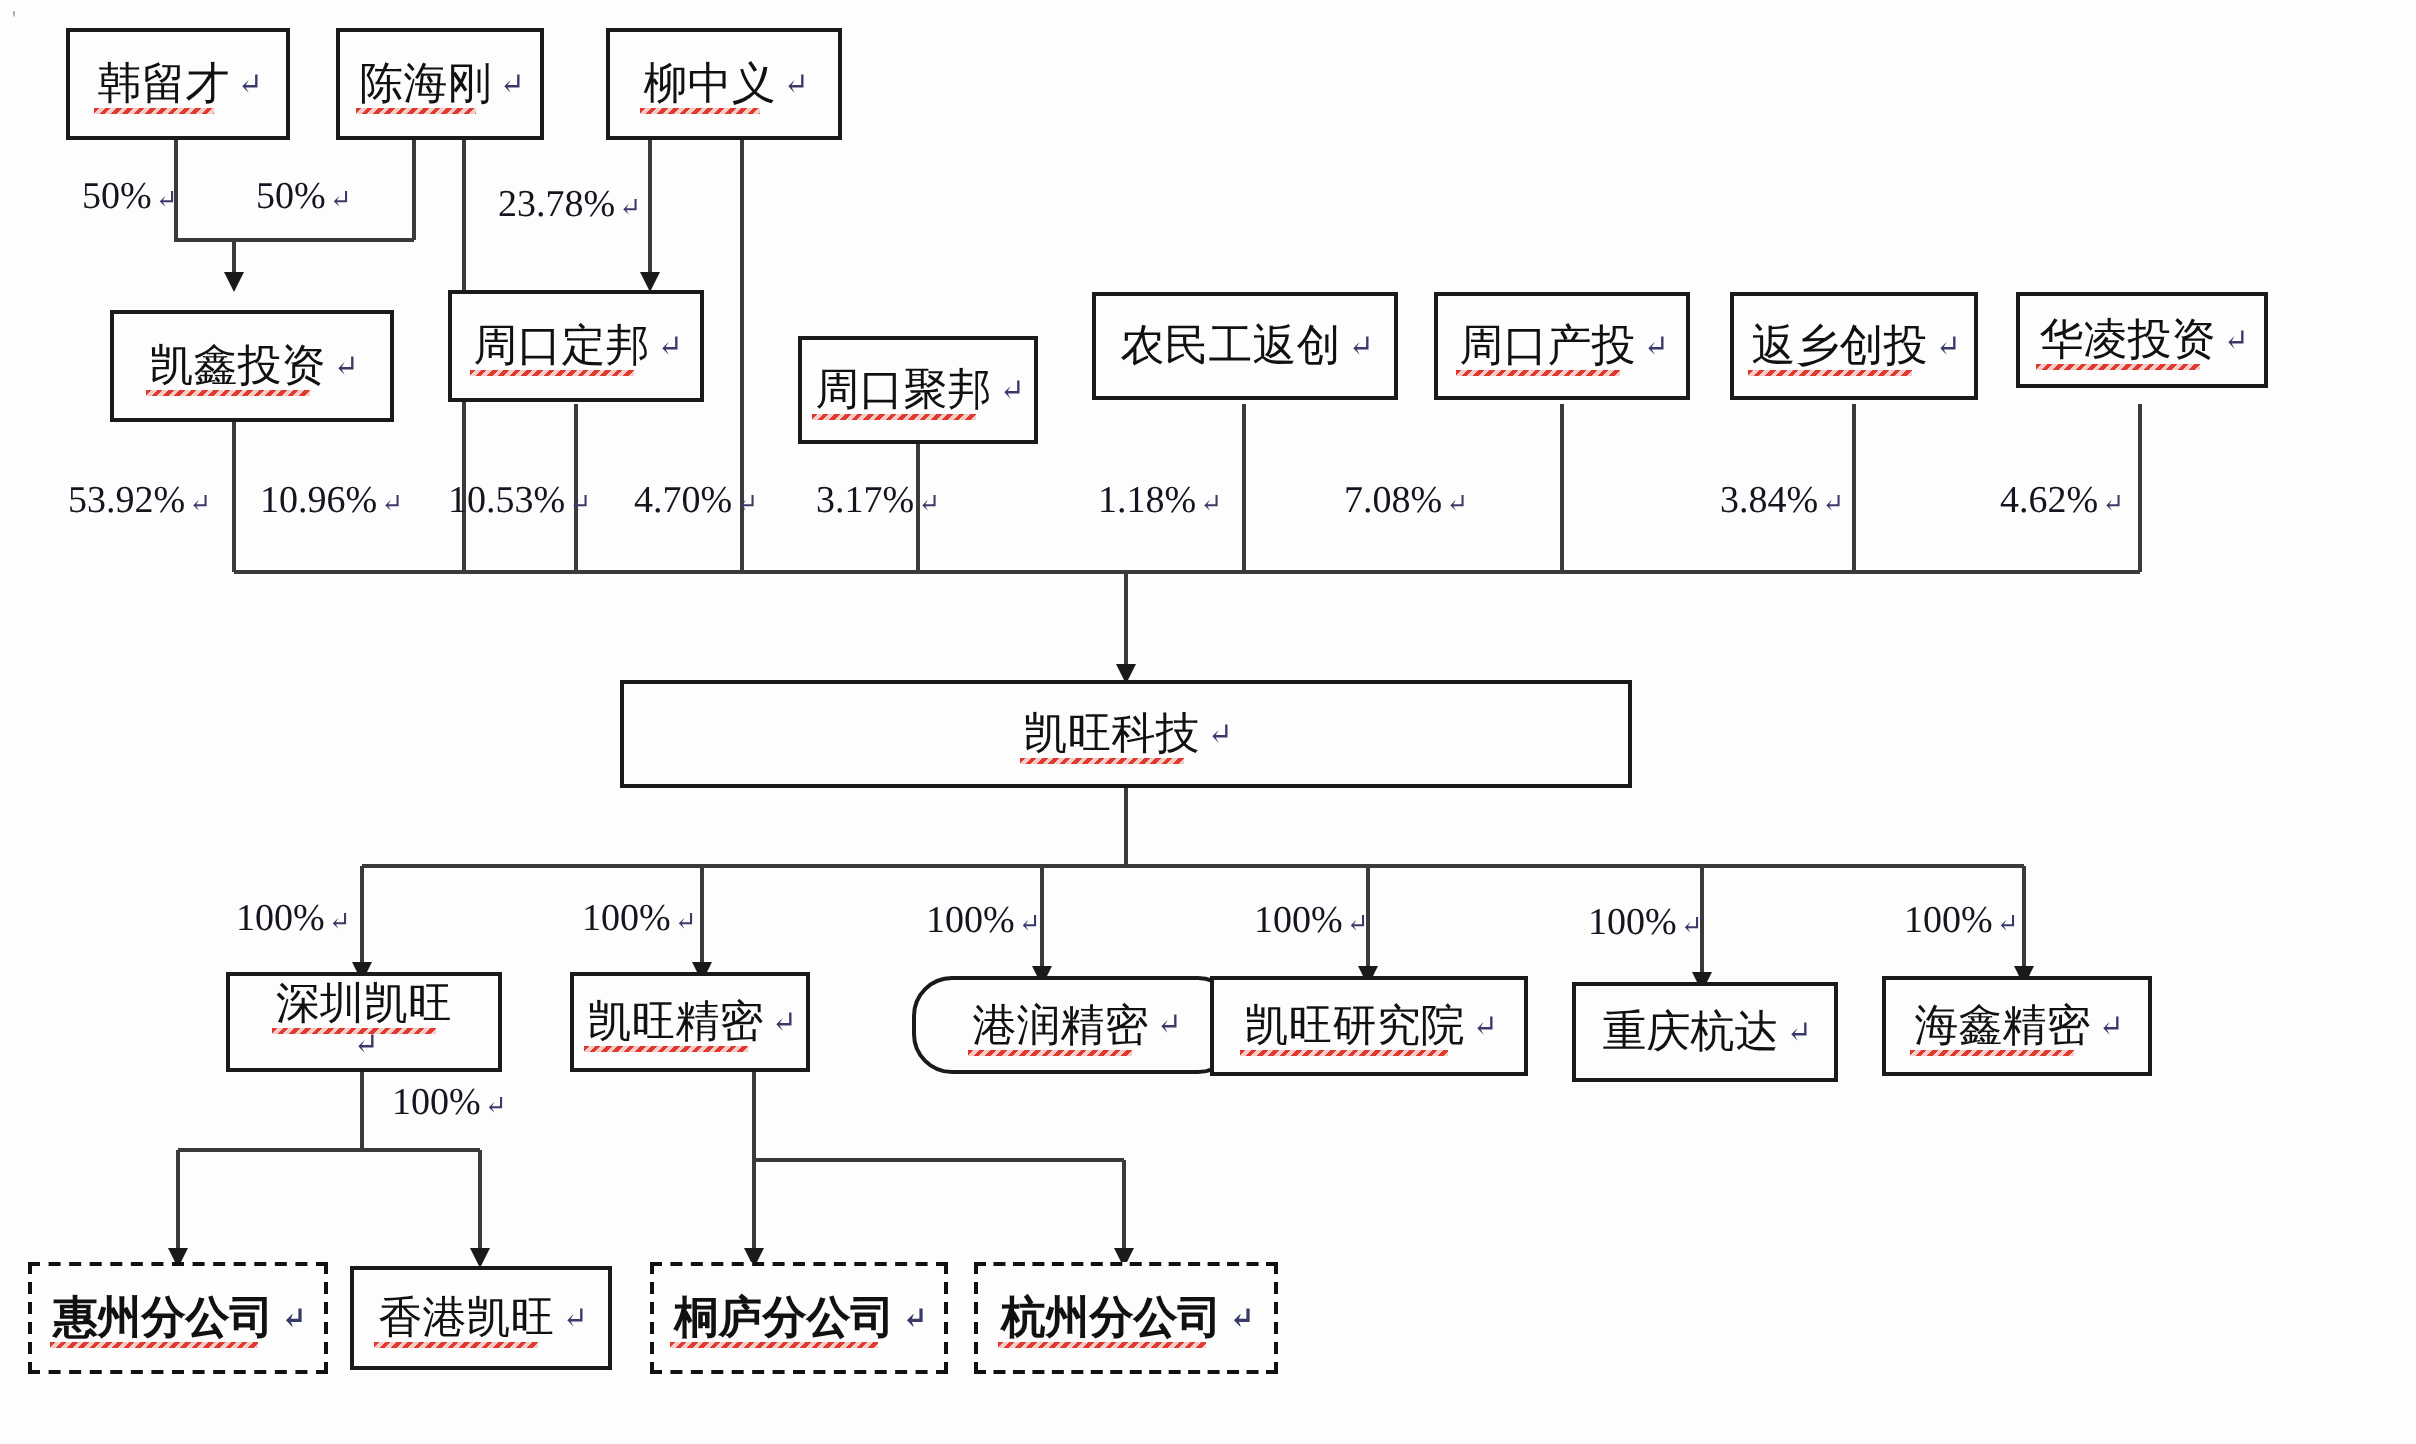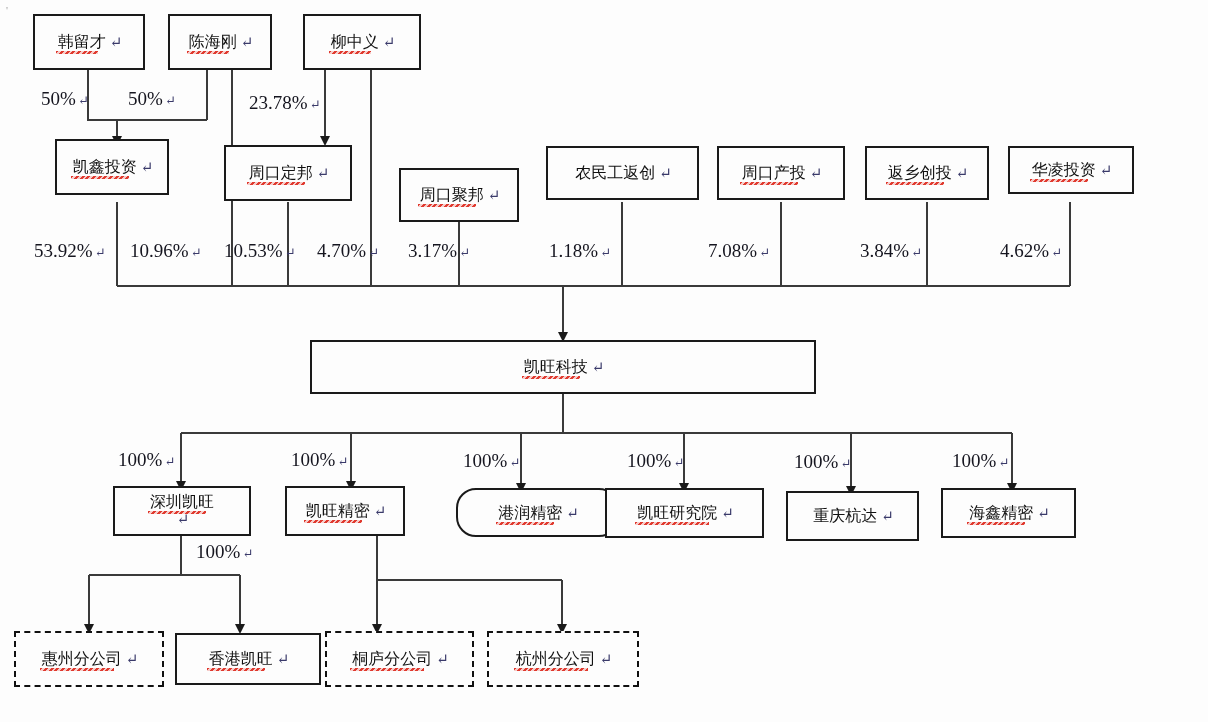--- a/index.html
+++ b/index.html
@@ -30,24 +30,25 @@
     box-sizing: border-box;
     background: #fdfdfd;
     border: 2px solid #1a1a1a;
     display: flex;
     align-items: center;
     justify-content: center;
     white-space: nowrap;
   }
   .node.dashed {
     border: 2px dashed #111111;
+    font-weight: bold;
   }
   .node-label {
     position: relative;
-    font-size: 16px;
+    font-size: 22px;
     color: #111111;
     line-height: 1;
     letter-spacing: 0px;
     padding: 0 2px;
     font-family: "Liberation Serif", "DejaVu Serif", serif;
   }
   .node-label.squiggle::after {
     content: "";
     position: absolute;
     left: 0;
@@ -160,21 +161,21 @@
   <div class="pct" style="left:41px; top:88px;">
     <span>50%</span><span class="pilcrow">↵</span>
   </div>
   <div class="pct" style="left:128px; top:88px;">
     <span>50%</span><span class="pilcrow">↵</span>
   </div>
   <div class="pct" style="left:249px; top:92px;">
     <span>23.78%</span><span class="pilcrow">↵</span>
   </div>
 
-  <div class="node" style="left:55px; top:139px; width:114px; height:56px;">
+  <div class="node" style="left:55px; top:155px; width:142px; height:56px;">
     <span class="node-label squiggle">凯鑫投资</span>
     <span class="pilcrow">↵</span>
   </div>
 
   <div class="node" style="left:224px; top:145px; width:128px; height:56px;align-items:center;">
     <span class="node-label squiggle">周口定邦</span>
     <span class="pilcrow">↵</span>
   </div>
 
   <div class="node" style="left:399px; top:146px; width:120px; height:54px;margin-top:22px;">
@@ -213,21 +214,21 @@
   </div>
   <div class="pct" style="left:317px; top:240px;">
     <span>4.70%</span><span class="pilcrow">↵</span>
   </div>
   <div class="pct" style="left:408px; top:240px;">
     <span>3.17%</span><span class="pilcrow">↵</span>
   </div>
   <div class="pct" style="left:549px; top:240px;">
     <span>1.18%</span><span class="pilcrow">↵</span>
   </div>
-  <div class="pct" style="left:708px; top:240px;">
+  <div class="pct" style="left:672px; top:240px;">
     <span>7.08%</span><span class="pilcrow">↵</span>
   </div>
   <div class="pct" style="left:860px; top:240px;">
     <span>3.84%</span><span class="pilcrow">↵</span>
   </div>
   <div class="pct" style="left:1000px; top:240px;">
     <span>4.62%</span><span class="pilcrow">↵</span>
   </div>
 
   <div class="node" style="left:310px; top:340px; width:506px; height:54px;">
@@ -286,21 +287,21 @@
 
   <div class="pct" style="left:196px; top:541px;">
     <span>100%</span><span class="pilcrow">↵</span>
   </div>
 
   <div class="node dashed" style="left:14px; top:631px; width:150px; height:56px;">
     <span class="node-label squiggle">惠州分公司</span>
     <span class="pilcrow">↵</span>
   </div>
 
-  <div class="node" style="left:175px; top:633px; width:146px; height:52px;">
+  <div class="node" style="left:175px; top:633px; width:131px; height:52px;">
     <span class="node-label squiggle">香港凯旺</span>
     <span class="pilcrow">↵</span>
   </div>
 
   <div class="node dashed" style="left:325px; top:631px; width:149px; height:56px;">
     <span class="node-label squiggle">桐庐分公司</span>
     <span class="pilcrow">↵</span>
   </div>
 
   <div class="node dashed" style="left:487px; top:631px; width:152px; height:56px;">

